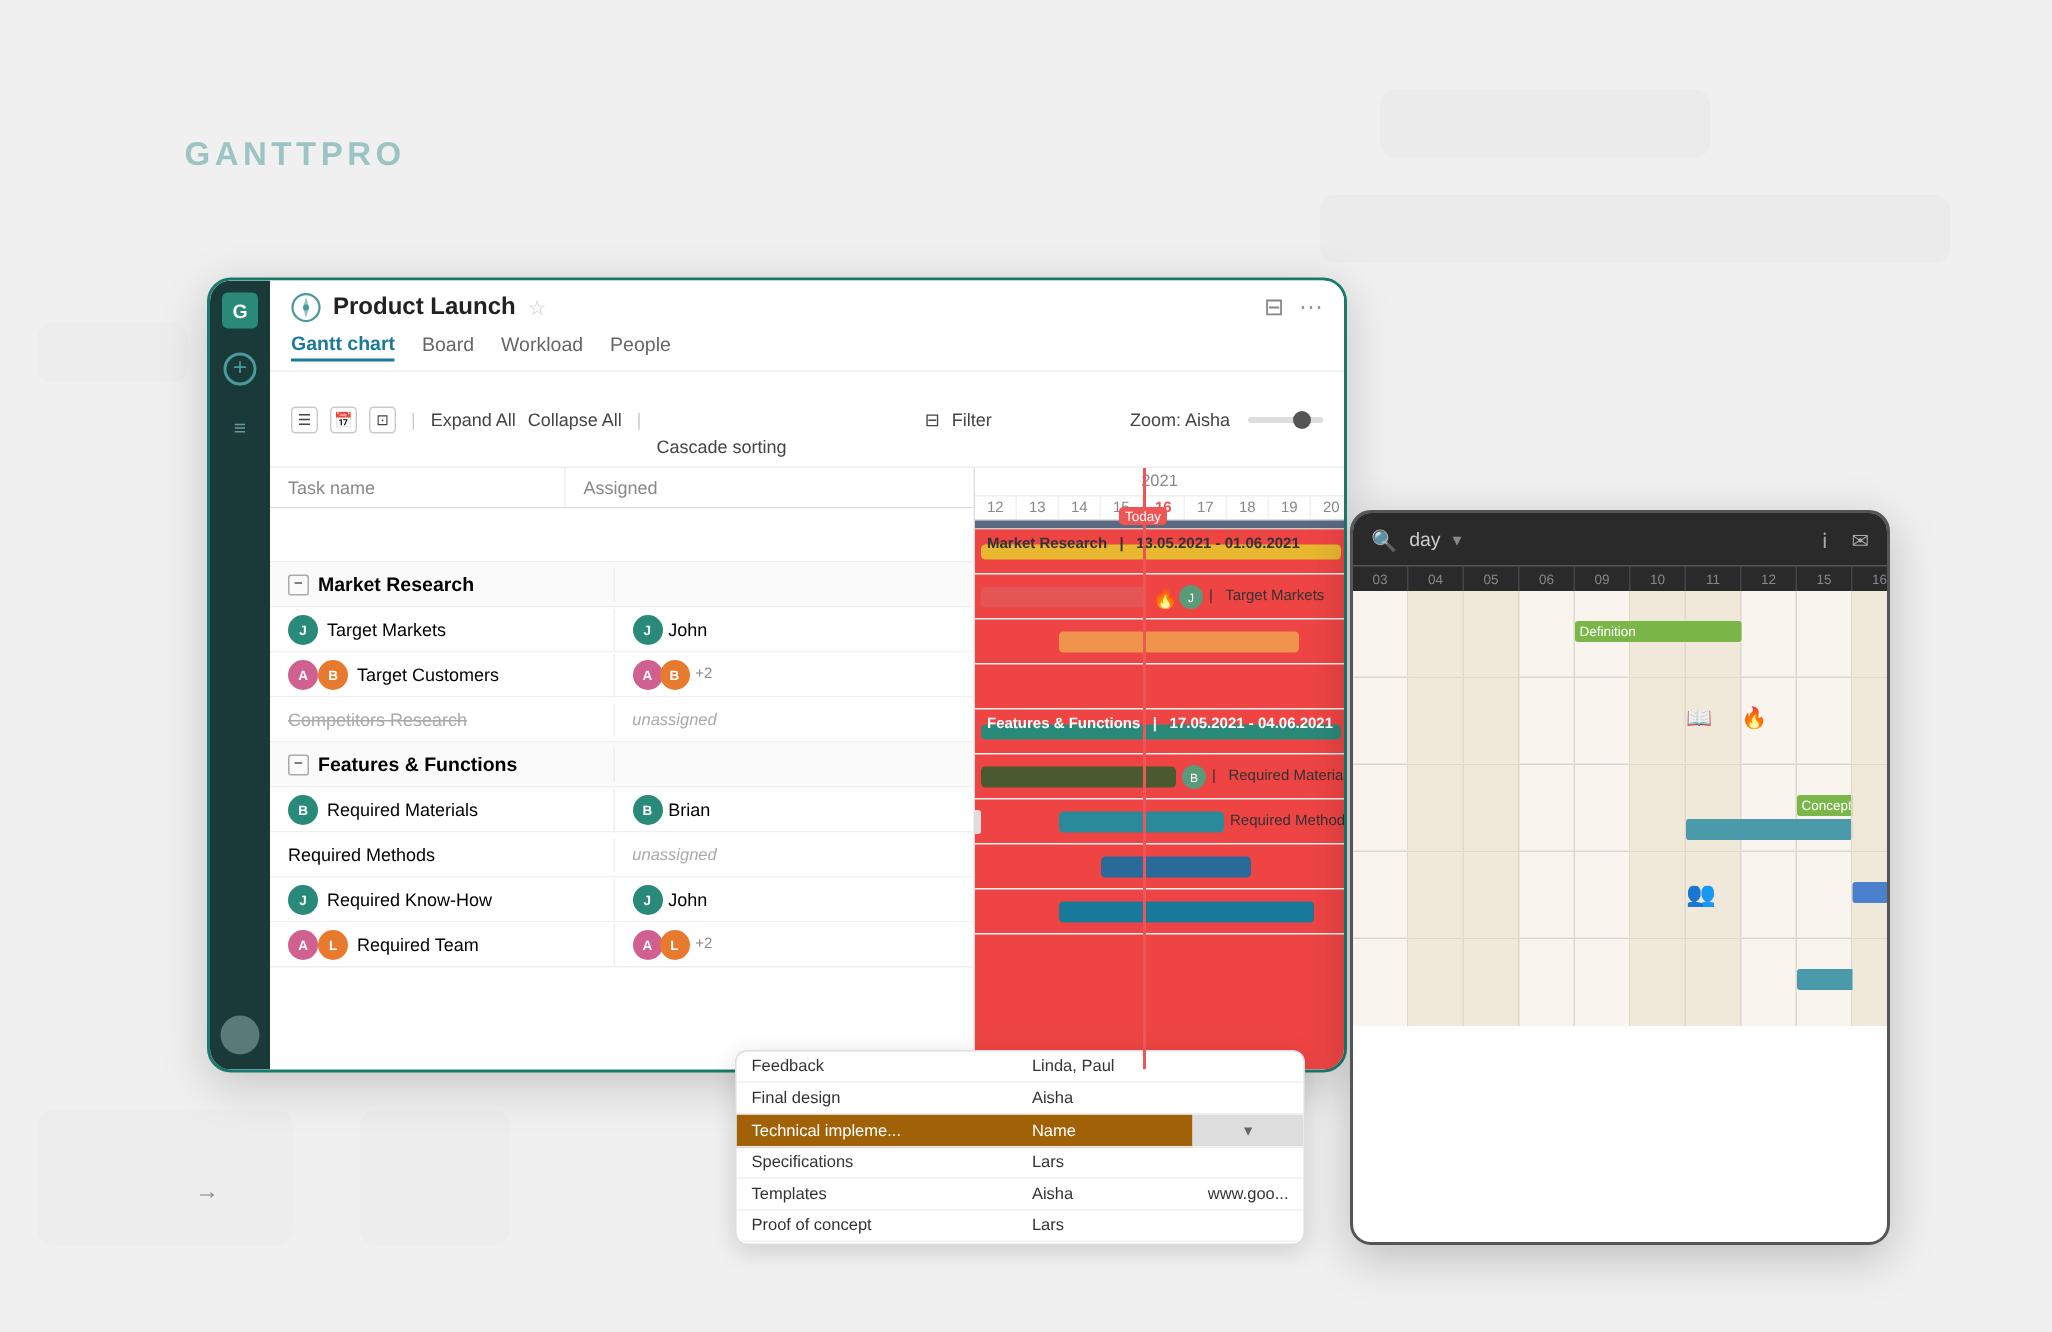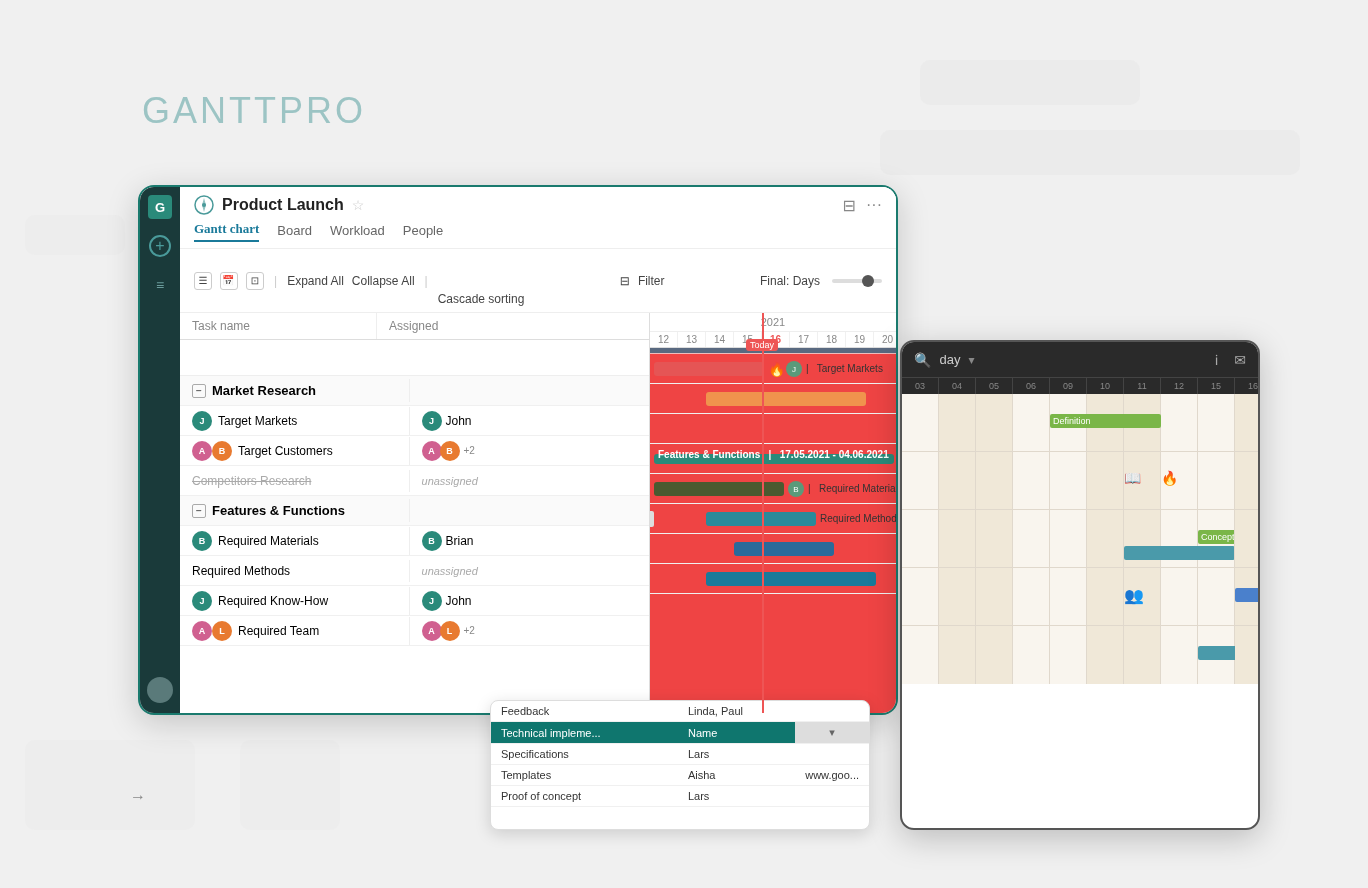--- a/index.html
+++ b/index.html
@@ -9,23 +9,23 @@
       background: #f0f0f0;
       font-family: -apple-system, BlinkMacSystemFont, 'Segoe UI', sans-serif;
       overflow: hidden;
       position: relative;
     }
 
     
     .logo {
       position: absolute;
       top: 90px;
-      left: 142px;
-      font-size: 36px;
-      font-weight: 400;
+      left: 123px;
+      font-size: 22px;
+      font-weight: 700;
       letter-spacing: 3px;
       color: #4a9a9a;
       opacity: 0.5;
       text-transform: uppercase;
     }
 
     
     .main-window {
       position: absolute;
       top: 185px;
@@ -165,21 +165,20 @@
     .tab {
       font-size: 13px;
       color: #666;
       padding-bottom: 3px;
       cursor: pointer;
     }
     .tab.active {
       color: #1a7a9a;
       border-bottom: 2px solid #1a7a9a;
       font-weight: 600;
-      font-family: Liberation Serif, serif;
     }
 
     
     .toolbar {
       display: flex;
       align-items: center;
       gap: 8px;
       padding: 6px 14px;
       border-bottom: 1px solid #eee;
       background: #fff;
@@ -476,21 +475,21 @@
       width: 100%;
       font-size: 11px;
       border-collapse: collapse;
     }
     .third-table td {
       padding: 4px 10px;
       border-bottom: 1px solid #f0f0f0;
       color: #333;
     }
     .third-table tr.active-row td {
-      background: #0f766e;
+      background: #a16207;
       color: #fff;
     }
     .third-table tr.active-row td:last-child {
       background: #ddd;
       color: #333;
     }
 
     
     .bg-window {
       position: absolute;
@@ -557,21 +556,21 @@
       <div class="toolbar-icon">☰</div>
       <div class="toolbar-icon">📅</div>
       <div class="toolbar-icon">⊡</div>
       <span class="toolbar-separator">|</span>
       <span style="cursor:pointer;">Expand All</span>
       <span style="cursor:pointer;">Collapse All</span>
       <span class="toolbar-separator">|</span>
       <span style="cursor:pointer;margin-top:37px;">Cascade sorting</span>
       <span style="margin-left:auto;">⊟</span>
       <span>Filter</span>
-      <span class="zoom-label">Final: Days</span>
+      <span class="zoom-label">Zoom: Aisha</span>
       <div class="zoom-slider">
         <div class="zoom-thumb"></div>
       </div>
     </div>
 
     <div class="gantt-body">
 
       <div class="gantt-left">
 
         <div class="table-header">
@@ -694,20 +693,25 @@
         </div>
 
         <div class="today-marker" style="left:112px;">
           <div class="today-label">Today</div>
         </div>
 
         <div class="chart-rows">
 
           <div class="chart-row" style="height:6px;background:#1a7a9a;opacity:0.7;"></div>
 
+          <div class="chart-row" style="height:30px;">
+            <div class="gantt-bar" style="left:4px;width:240px;background:#e8b830;height:10px;top:10px;">
+            </div>
+            <span class="bar-label" style="left:8px;font-size:10px;top:10px;color:#333;font-weight:600;">Market Research &nbsp; | &nbsp; 13.05.2021 - 01.06.2021</span>
+          </div>
 
           <div class="chart-row" style="height:30px;">
             <div class="gantt-bar" style="left:4px;width:110px;background:#e55555;height:14px;top:8px;">
             </div>
 
             <span style="position:absolute;left:118px;top:7px;font-size:14px;">🔥</span>
 
             <div style="position:absolute;left:136px;top:7px;width:16px;height:16px;border-radius:50%;background:#5a9a7a;display:flex;align-items:center;justify-content:center;font-size:8px;color:#fff;">J</div>
 
             <span style="position:absolute;left:156px;top:9px;font-size:10px;color:#333;white-space:nowrap;">| &nbsp; Target Markets</span>
@@ -868,20 +872,25 @@
     </div>
   </div>
 </div>
 
 <div class="third-window">
   <table class="third-table">
     <tbody>
       <tr>
         <td>Feedback</td>
         <td>Linda, Paul</td>
+        <td></td>
+      </tr>
+      <tr>
+        <td>Final design</td>
+        <td>Aisha</td>
         <td></td>
       </tr>
       <tr class="active-row">
         <td>Technical impleme...</td>
         <td>Name</td>
         <td style="background:#ddd;color:#666;width:20px;text-align:center;">▾</td>
       </tr>
       <tr>
         <td>Specifications</td>
         <td>Lars</td>

